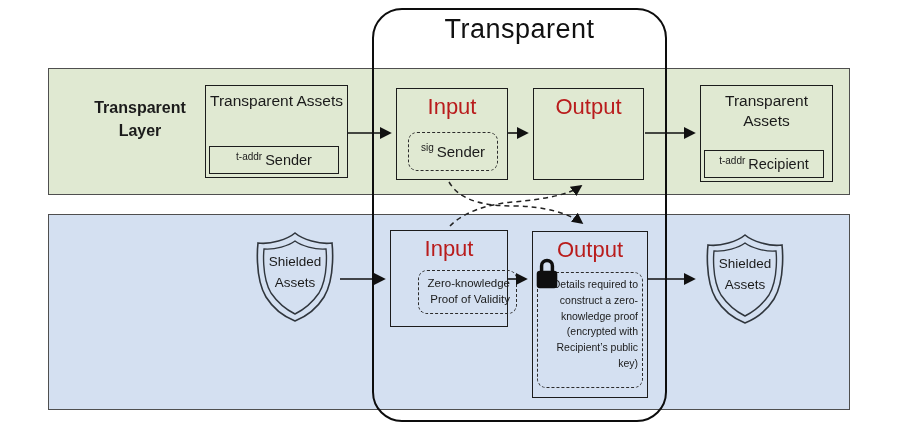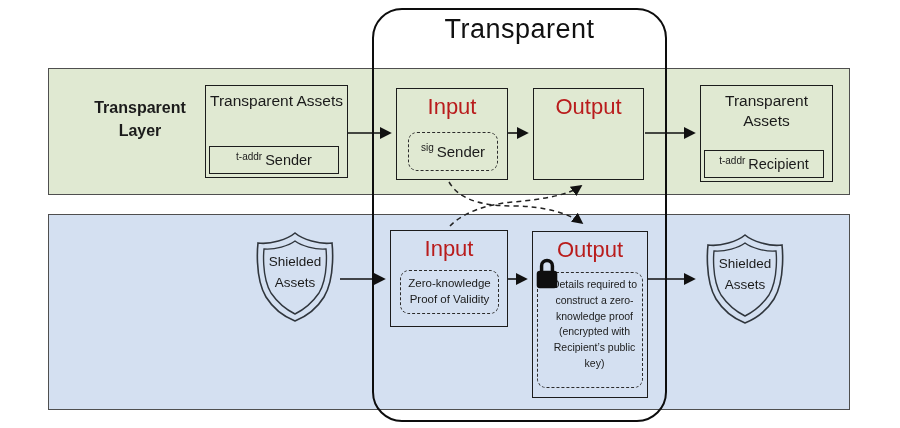--- a/index.html
+++ b/index.html
@@ -29,21 +29,21 @@
   .node{position:absolute;border:1.6px solid var(--box-border);background:transparent;z-index:4;}
   .node .big-label{display:block;text-align:center;font-size:22px;margin-top:5px;color:#b91c1c;}
 
   .assets-title{display:block;text-align:center;font-size:15.5px;line-height:1.3;margin-top:5px;}
   .addr-box{position:absolute;left:3px;right:8px;bottom:3px;height:28px;
     border:1.2px solid var(--box-border);display:flex;align-items:center;justify-content:center;gap:3px;}
   .addr-type{font-size:10px;position:relative;top:-4px;}
   .addr-holder{font-size:14.5px;}
 
   .dashed-box{position:absolute;border:1.6px dashed #2b2b2b;border-radius:9px;
-    display:flex;align-items:center;justify-content:center;gap:3px;text-align:center;}
+    display:flex;align-items:center;justify-content:center;gap:3px;text-align:right;}
   .sig-type{font-size:10px;position:relative;top:-4px;}
   .sig-holder{font-size:15px;}
   .zk-proof-text{font-size:11.5px;line-height:1.35;padding:0 6px;}
   .zk-details-text{font-size:10.5px;line-height:1.5;padding:4px 4px 2px 13px;}
 
   .shield{position:absolute;z-index:4;}
   .shield-label{position:absolute;text-align:center;font-size:13.5px;line-height:1.55;z-index:5;}
 
   .lock{position:absolute;z-index:6;}
 
@@ -89,21 +89,21 @@
 
   <svg class="shield" style="left:249px;top:229px;" width="92" height="96" viewBox="0 0 92 96">
     <path d="M46,4 C39,10 21,16 9,14 C9,14 5,48 17,68 C27,84 41,90 46,92 C51,90 65,84 75,68 C87,48 83,14 83,14 C71,16 53,10 46,4 Z" fill="none" stroke="#30363d" stroke-width="1.6"></path>
     <path d="M46,12 C40,16.5 26,21 15,20 C15,20 12,47 22,64 C31,77 42,83 46,85 C50,83 61,77 70,64 C80,47 77,20 77,20 C66,21 52,16.5 46,12 Z" fill="none" stroke="#30363d" stroke-width="1.4"></path>
   </svg>
   <div class="shield-label" style="left:262px;top:252px;width:66px;">Shielded Assets</div>
 
   <div class="node" style="left:390px;top:230px;width:118px;height:97px;">
     <span class="big-label">Input</span>
   </div>
-  <div class="dashed-box" style="left:400px;top:270px;width:99px;height:44px;z-index:5;">
+  <div class="dashed-box" style="left:418px;top:270px;width:99px;height:44px;z-index:5;">
     <span class="zk-proof-text">Zero-knowledge Proof of Validity</span>
   </div>
 
   <div class="node" style="left:532px;top:231px;width:116px;height:167px;">
     <span class="big-label">Output</span>
   </div>
   <div class="dashed-box" style="left:537px;top:272px;width:106px;height:116px;z-index:5;align-items:flex-start;">
     <span class="zk-details-text">Details required to construct a zero-knowledge proof (encrypted with Recipient’s public key)</span>
   </div>
   <svg class="lock" style="left:534px;top:256px;" width="26" height="35" viewBox="0 0 24 31">

